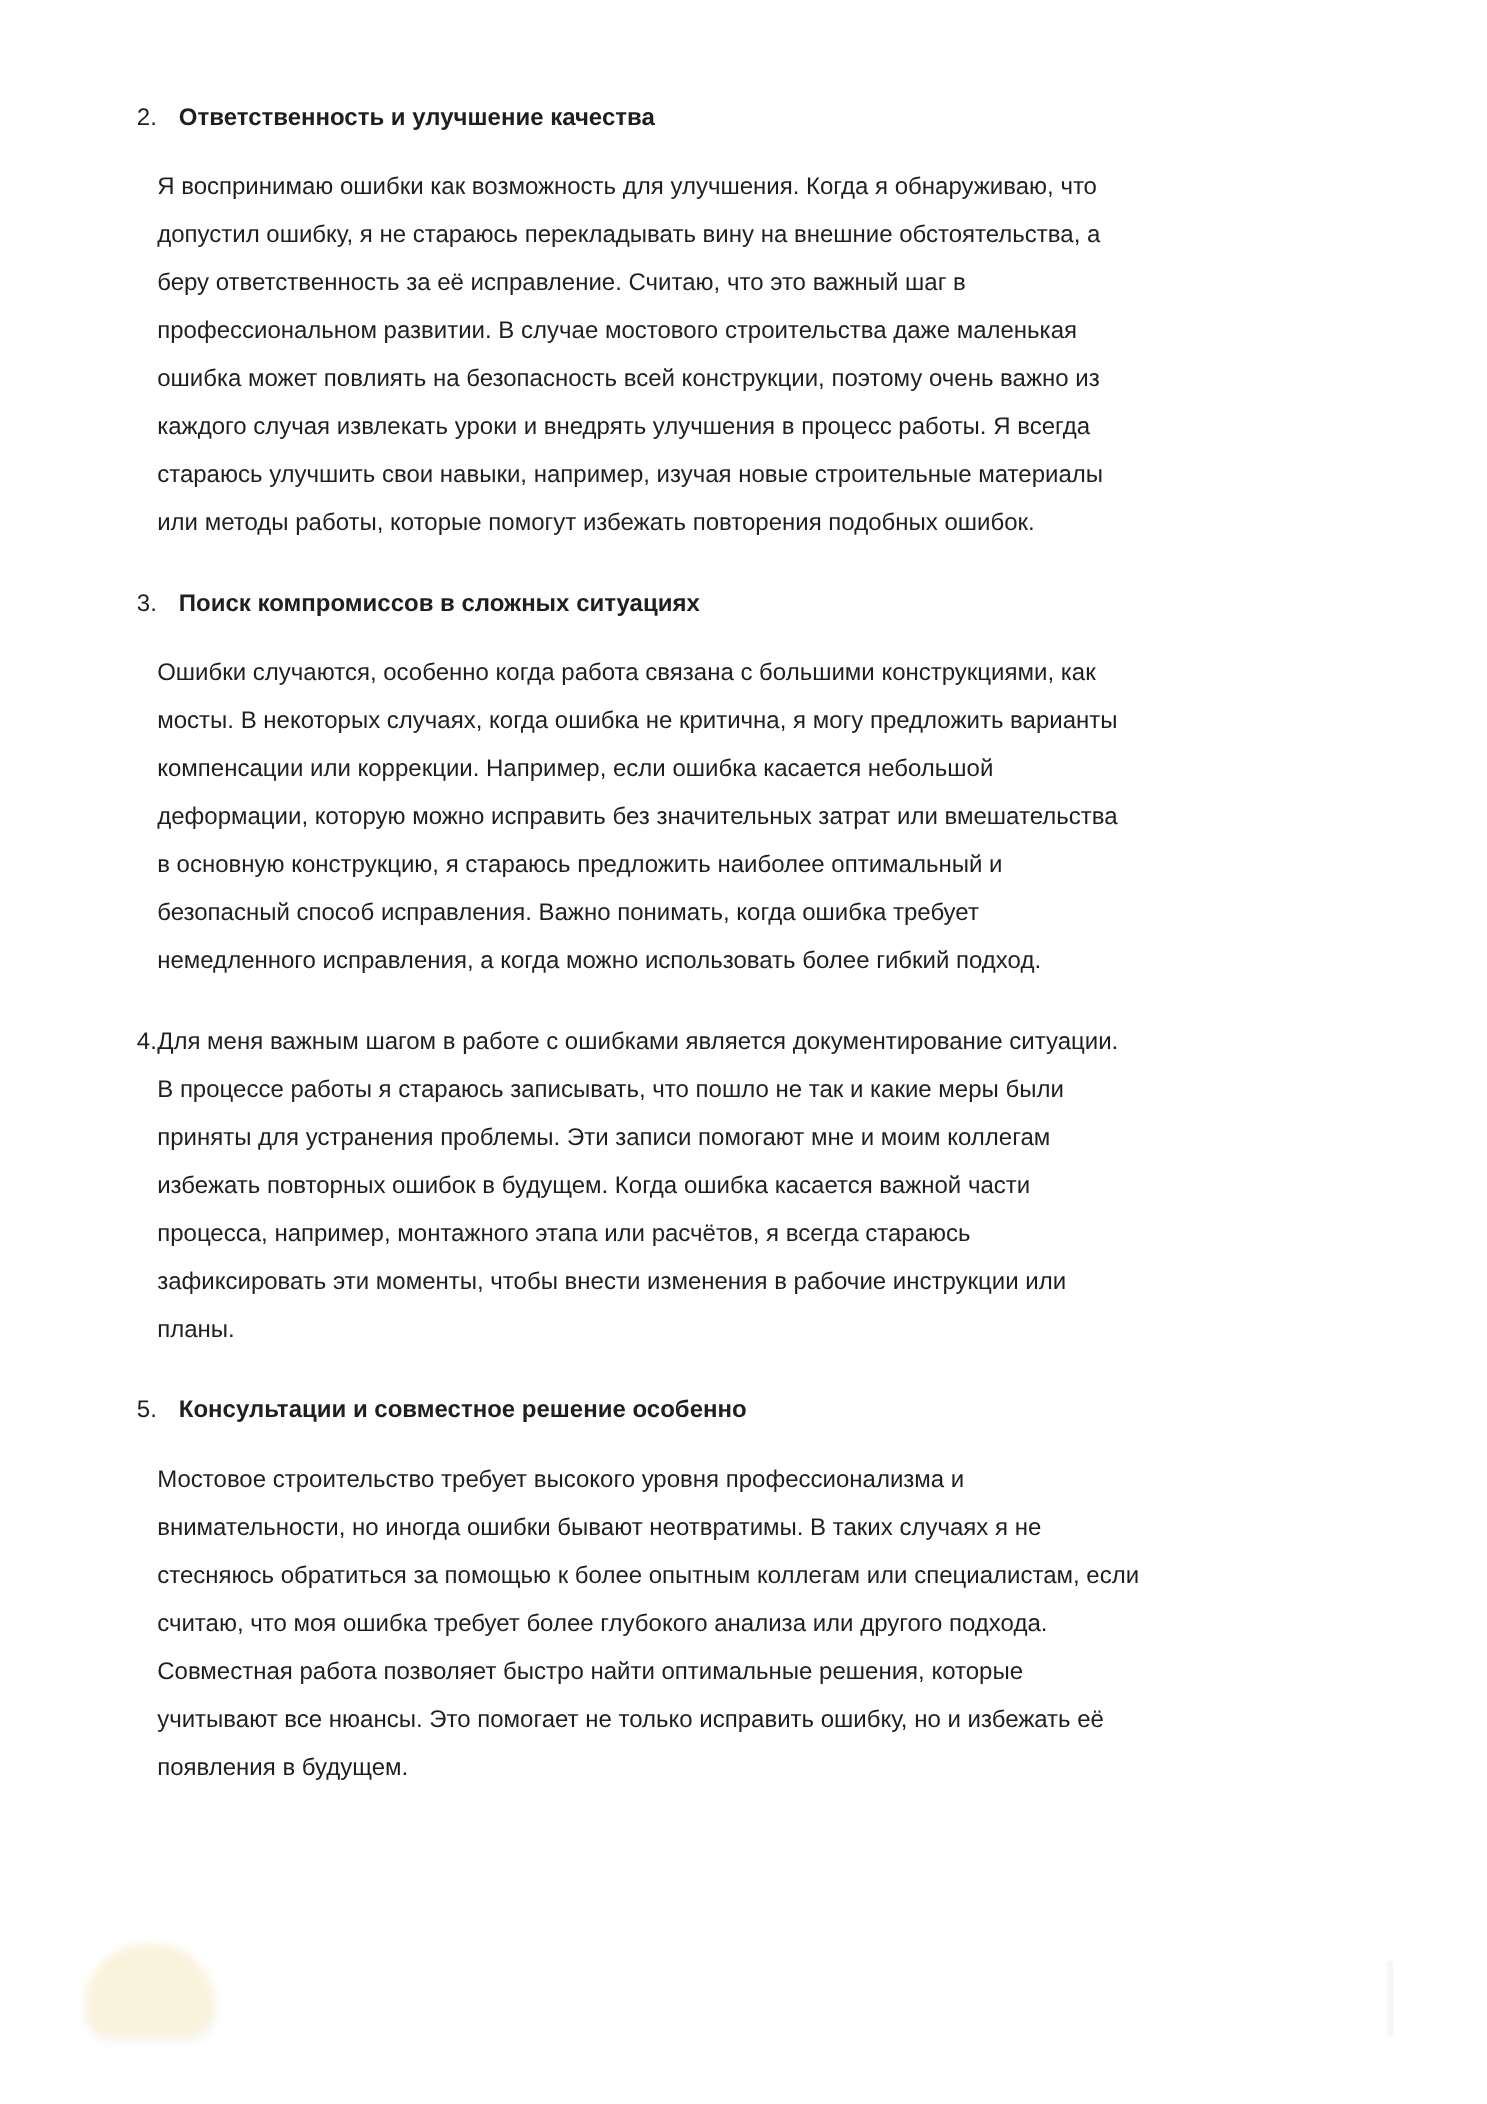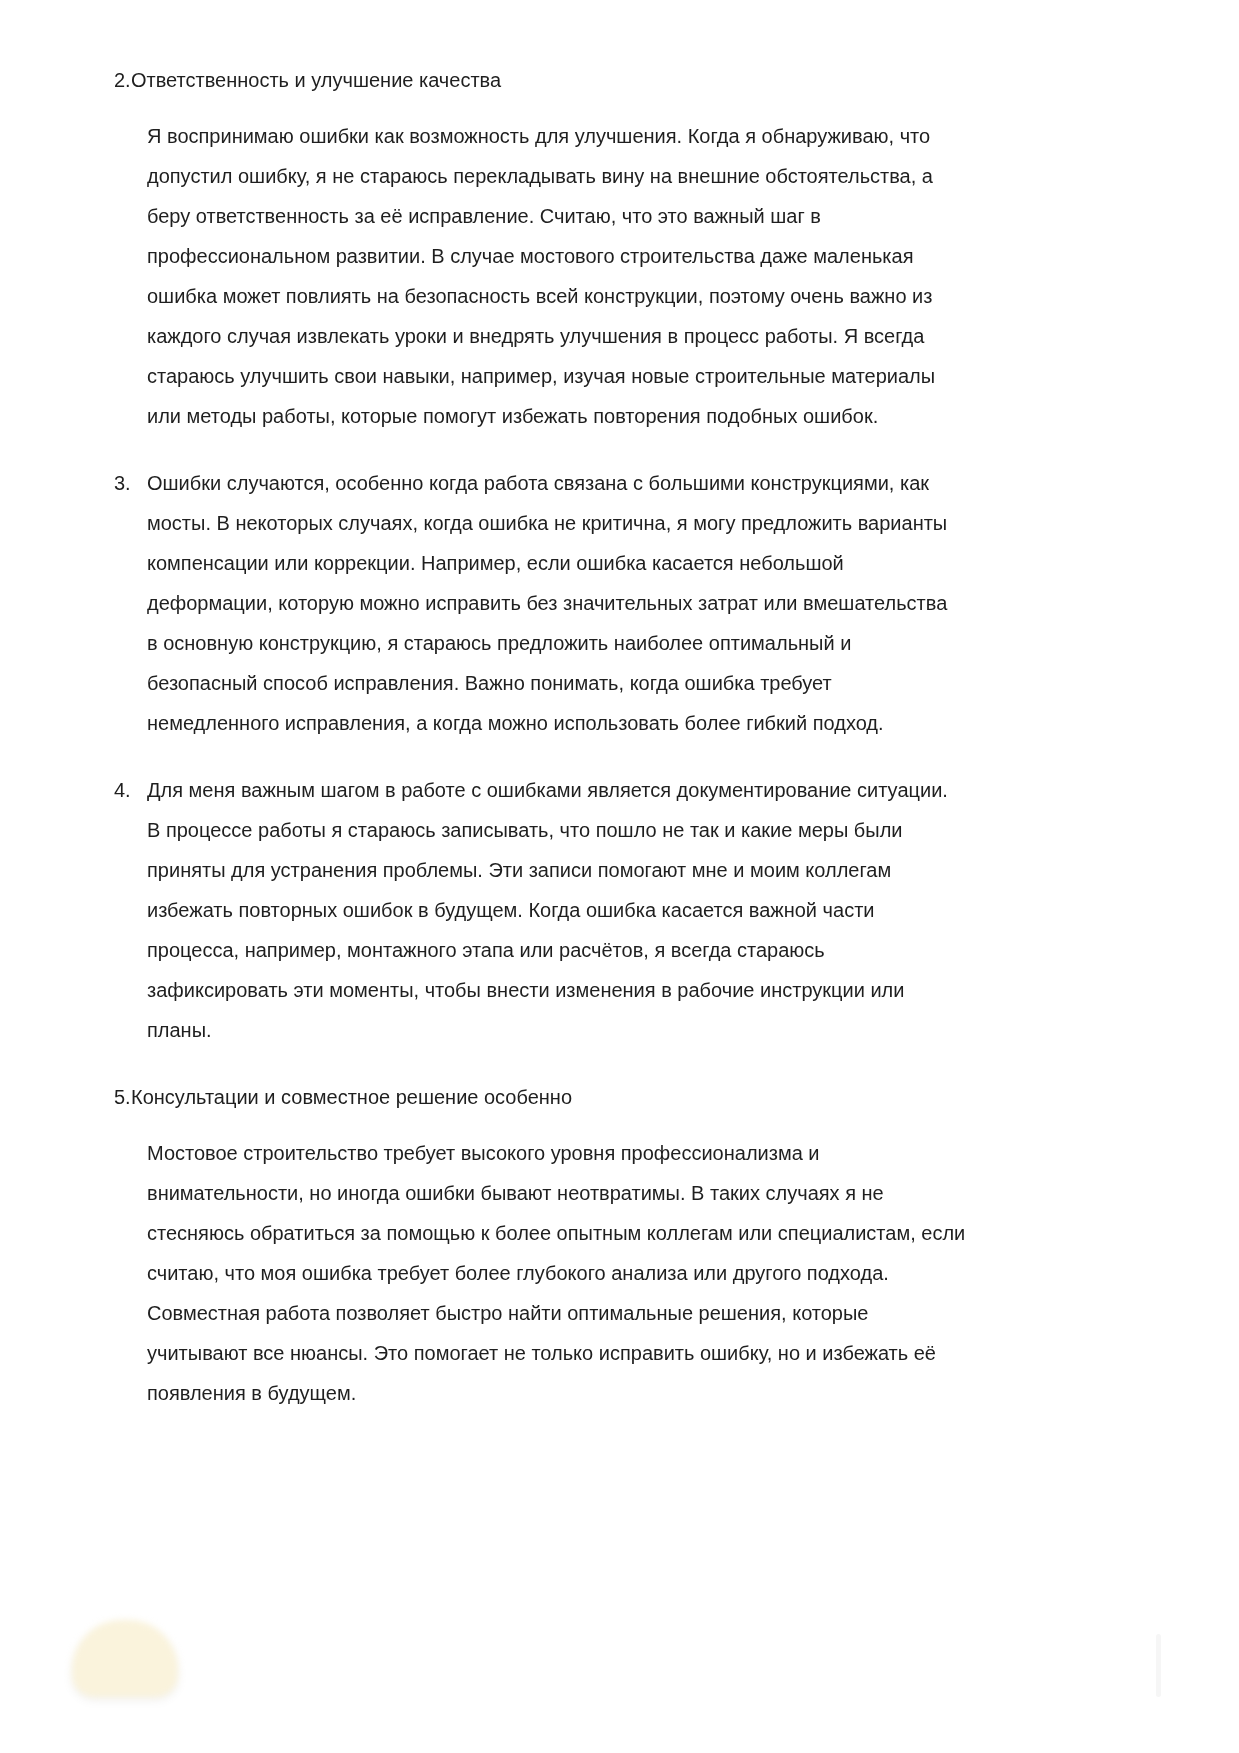--- a/index.html
+++ b/index.html
@@ -35,25 +35,25 @@
     margin-top: 27px;
   }
   .item .marker {
     position: absolute;
     left: -17px;
     top: 0;
     white-space: nowrap;
     font-weight: 400;
   }
   .item .title {
-    margin: 0;
-    font-weight: 400;
+    margin: 18px;
+    font-weight: 700;
   }
   .item .body {
-    margin: 16px;
+    margin: 0;
     white-space: pre-line;
   }
   .blob {
     position: absolute;
     left: 72px;
     top: 1620px;
     width: 106px;
     height: 77px;
     background: var(--blob-color, #faf3dc);
     border-radius: 50px 50px 22px 22px;
@@ -83,20 +83,21 @@
 беру ответственность за её исправление. Считаю, что это важный шаг в
 профессиональном развитии. В случае мостового строительства даже маленькая
 ошибка может повлиять на безопасность всей конструкции, поэтому очень важно из
 каждого случая извлекать уроки и внедрять улучшения в процесс работы. Я всегда
 стараюсь улучшить свои навыки, например, изучая новые строительные материалы
 или методы работы, которые помогут избежать повторения подобных ошибок.</p>
   </li>
 
   <li class="item">
     <span class="marker">3.</span>
+    <p class="title">Поиск компромиссов в сложных ситуациях</p>
     <p class="body">Ошибки случаются, особенно когда работа связана с большими конструкциями, как
 мосты. В некоторых случаях, когда ошибка не критична, я могу предложить варианты
 компенсации или коррекции. Например, если ошибка касается небольшой
 деформации, которую можно исправить без значительных затрат или вмешательства
 в основную конструкцию, я стараюсь предложить наиболее оптимальный и
 безопасный способ исправления. Важно понимать, когда ошибка требует
 немедленного исправления, а когда можно использовать более гибкий подход.</p>
   </li>
 
   <li class="item">

